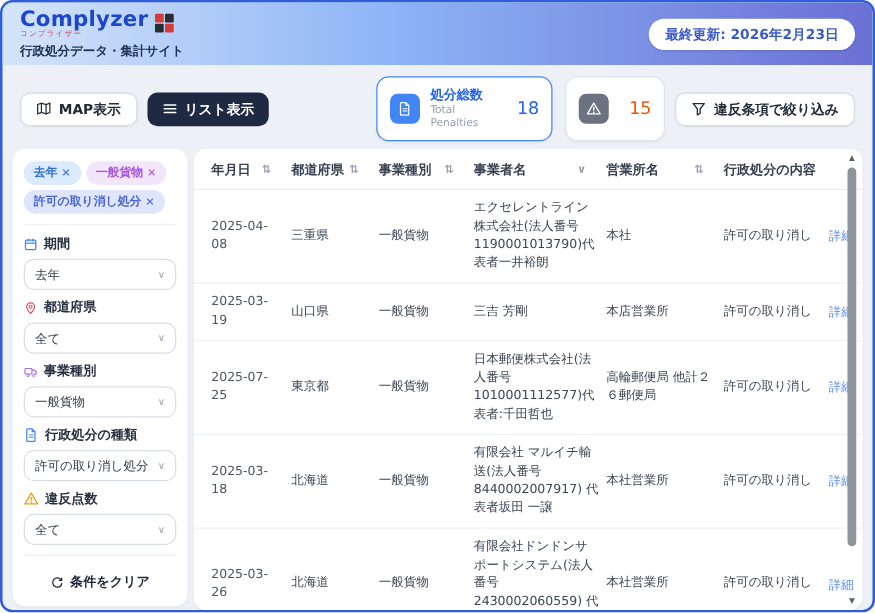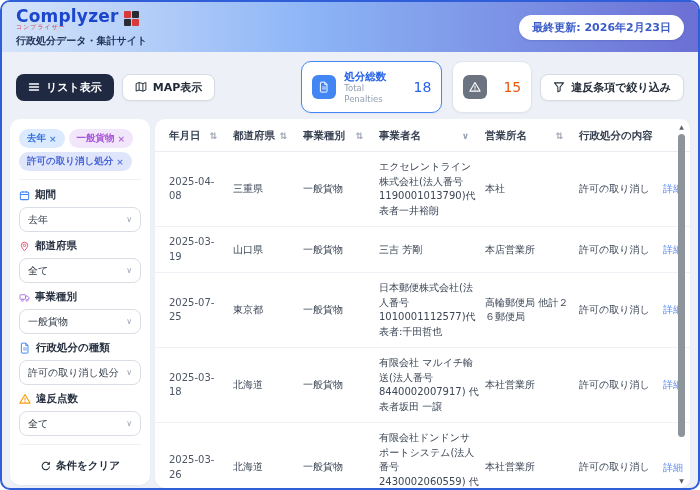--- a/index.html
+++ b/index.html
@@ -101,36 +101,36 @@
             <i></i>
           </span>
       </div>
       <div class="logo-kana">コンプライザー</div>
       <div class="logo-sub">行政処分データ・集計サイト</div>
     </div>
     <div class="update-pill">最終更新: 2026年2月23日</div>
   </header>
 
   <div class="toolbar">
-    <button class="btn btn-dark">
-      <span class="ic">
-        <svg viewBox="0 0 16 16" width="12" height="12">
-            <path d="M2 4h12M2 8h12M2 12h12" stroke="currentColor" stroke-width="1.8" stroke-linecap="round"></path>
-          </svg>
-      </span>
-      <span>リスト表示</span>
-    </button>
     <button class="btn btn-light">
       <span class="ic">
         <svg viewBox="0 0 16 16" width="12" height="12" fill="none" stroke="currentColor" stroke-width="1.3">
             <path d="M1.5 3.5l4-1.5 5 1.5 4-1.5v10l-4 1.5-5-1.5-4 1.5z"></path>
             <path d="M5.5 2v10.5M10.5 3.5V14"></path>
           </svg>
       </span>
       <span>MAP表示</span>
+    </button>
+    <button class="btn btn-dark">
+      <span class="ic">
+        <svg viewBox="0 0 16 16" width="12" height="12">
+            <path d="M2 4h12M2 8h12M2 12h12" stroke="currentColor" stroke-width="1.8" stroke-linecap="round"></path>
+          </svg>
+      </span>
+      <span>リスト表示</span>
     </button>
 
     <div class="stats" id="stats">
         <div class="stat-card" style="border-color: rgb(66, 133, 244);">
           <span class="stat-ic" style="background: rgb(66, 133, 244);">
             <svg viewBox="0 0 16 16" width="12" height="12" fill="none" stroke="currentColor" stroke-width="1.3">
               <path d="M4 1.5h5l3 3V14a.8.8 0 01-.8.8H4A.8.8 0 013.2 14V2.3A.8.8 0 014 1.5z"></path>
               <path d="M9 1.5v3h3"></path>
               <path d="M5.5 8h5M5.5 10.5h5" stroke-width="1.1"></path>
             </svg>

